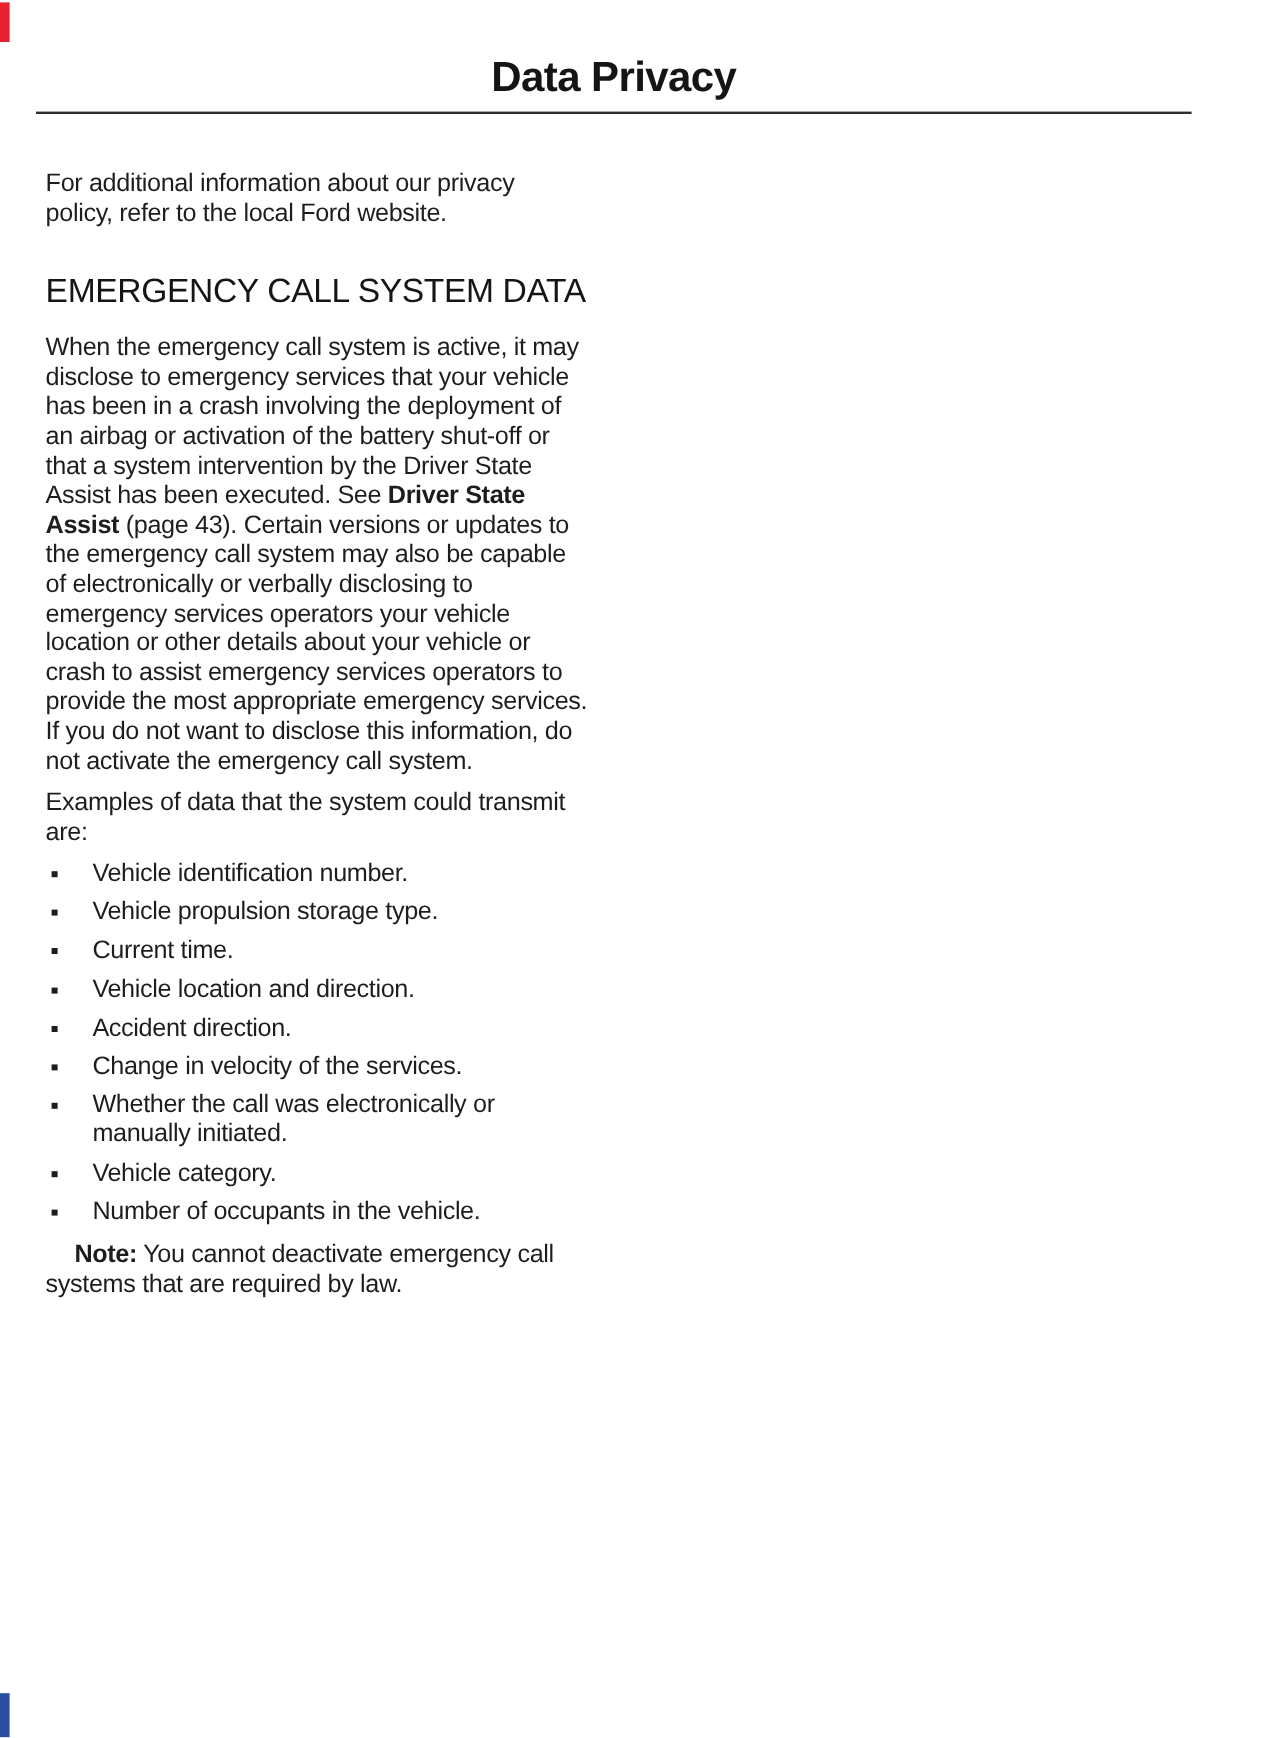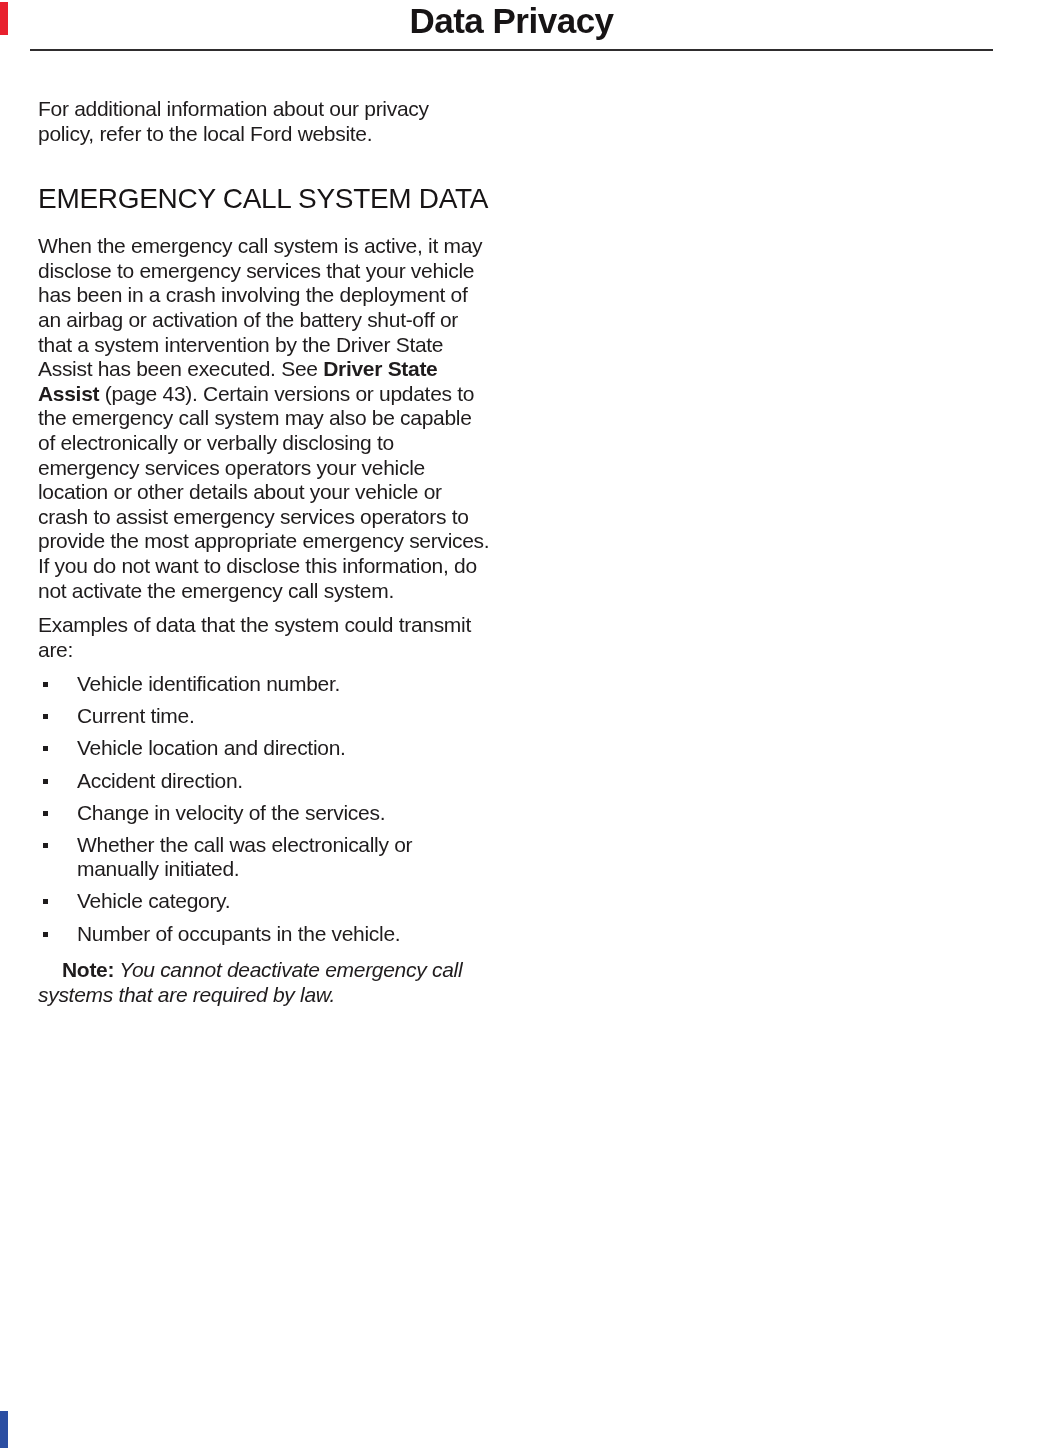--- a/index.html
+++ b/index.html
@@ -22,20 +22,21 @@
     position: absolute;
     left: 0; bottom: 0;
     width: 8px; height: 37px;
   }
   .band {
     margin-left: 30px;
     width: 963px;
     text-align: center;
   }
   .page-title {
+    padding-top: 44px;
     font-size: 35px;
     font-weight: 800;
     letter-spacing: -0.5px;
     line-height: 1.2;
     color: #171415;
   }
   .title-rule {
     margin-left: 30px;
     width: 963px;
     height: 2px;
@@ -74,21 +75,21 @@
   .bullet-dot {
     position: absolute;
     left: 5px;
     top: 10px;
     width: 5px;
     height: 5px;
     background: #1f1c1d;
   }
   .note-para { margin-top: 12px; }
   .note-label { font-weight: 800; font-style: normal; margin-left: 24px; }
-  .note-text { font-style: italic; }
+  .note-text { }
   .footer {
     position: absolute;
     top: 1368px;
     left: 30px;
     width: 963px;
     text-align: center;
     font-size: 22px;
     color: #232021;
   }
 </style>
@@ -110,20 +111,21 @@
     <p>For additional information about our privacy policy, refer to the local Ford website.</p>
 
     <h2 class="section-heading">EMERGENCY CALL SYSTEM DATA</h2>
 
     <p><span>When the emergency call system is active, it may disclose to emergency services that your vehicle has been in a crash involving the deployment of an airbag or activation of the battery shut-off or that a system intervention by the Driver State Assist has been executed.  See </span><span class="bold-inline">Driver State Assist</span><span> (page 43). Certain versions or updates to the emergency call system may also be capable of electronically or verbally disclosing to emergency services operators your vehicle location or other details about your vehicle or crash to assist emergency services operators to provide the most appropriate emergency services. If you do not want to disclose this information, do not activate the emergency call system.</span></p>
 
     <p>Examples of data that the system could transmit are:</p>
 
     <ul class="data-list">
       <li><span class="bullet-dot"></span><span>Vehicle identification number.</span></li>
+      <li><span class="bullet-dot"></span><span>Vehicle propulsion storage type.</span></li>
       <li><span class="bullet-dot"></span><span>Current time.</span></li>
       <li><span class="bullet-dot"></span><span>Vehicle location and direction.</span></li>
       <li><span class="bullet-dot"></span><span>Accident direction.</span></li>
       <li><span class="bullet-dot"></span><span>Change in velocity of the services.</span></li>
       <li><span class="bullet-dot"></span><span>Whether the call was electronically or manually initiated.</span></li>
       <li><span class="bullet-dot"></span><span>Vehicle category.</span></li>
       <li><span class="bullet-dot"></span><span>Number of occupants in the vehicle.</span></li>
     </ul>
 
     <p class="note-para"><span class="note-label">Note:</span><span class="note-text"> You cannot deactivate emergency call systems that are required by law.</span></p>

